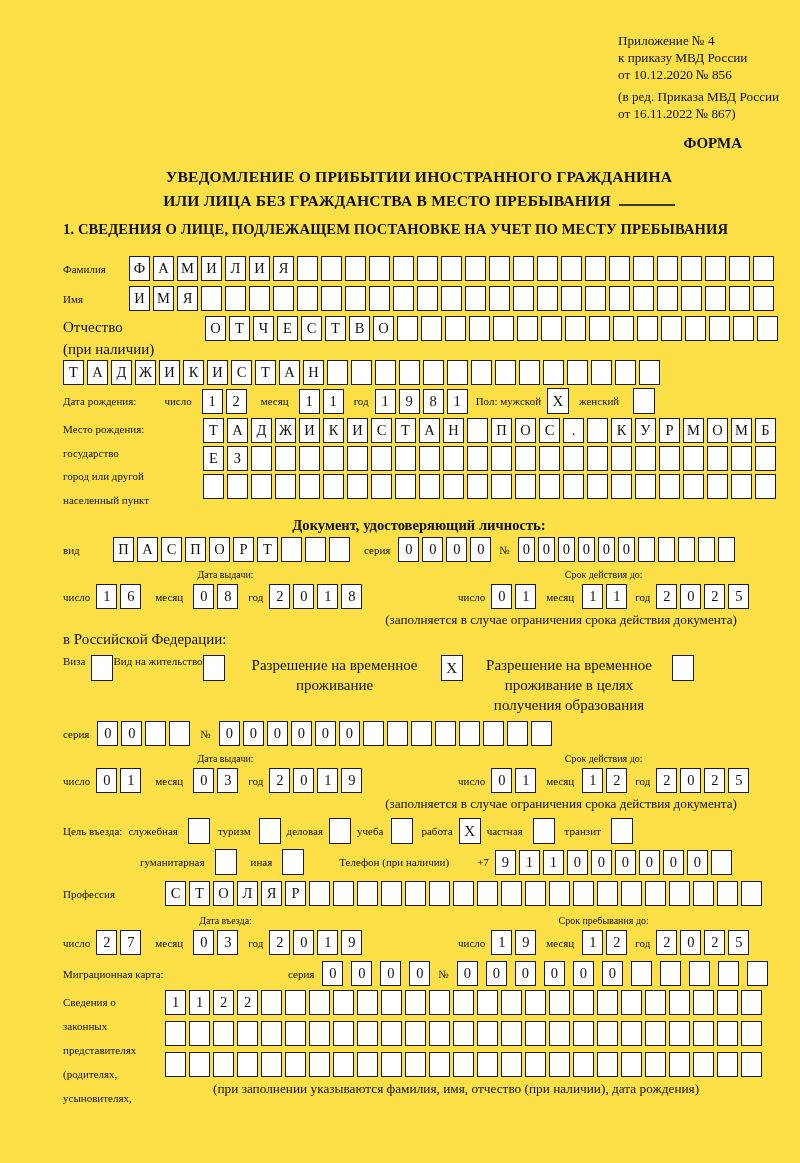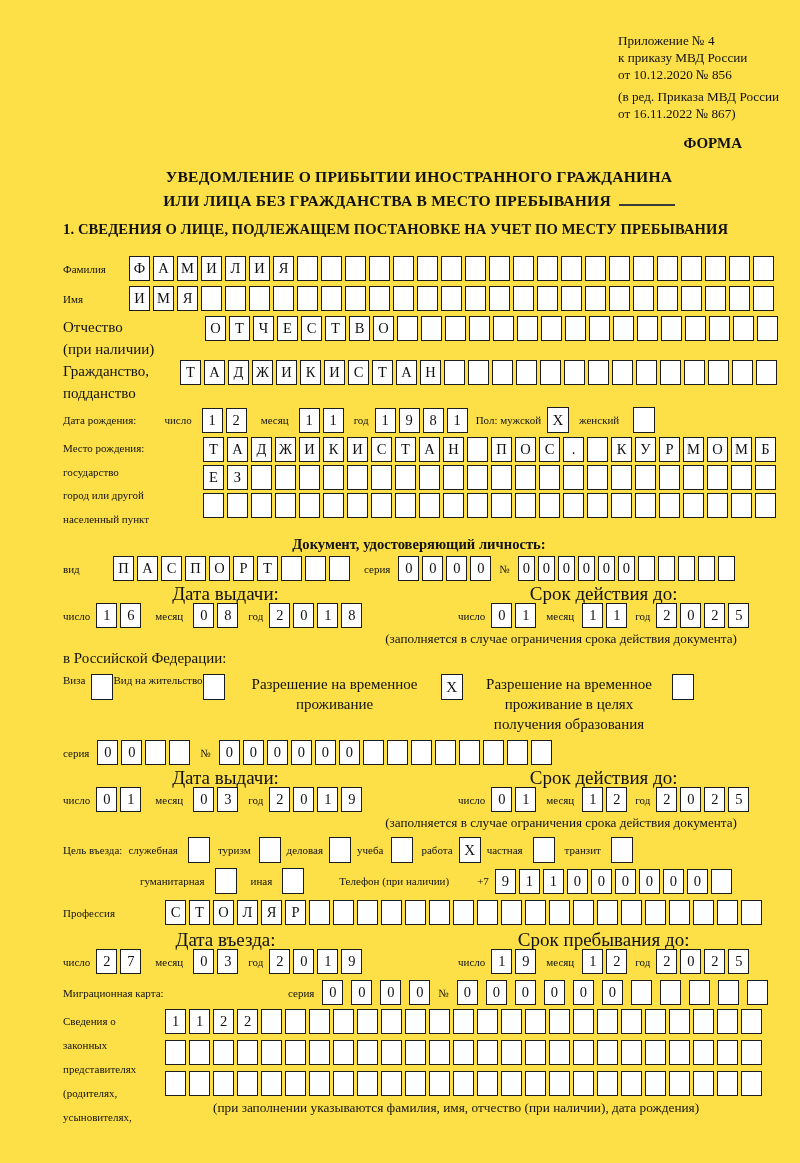--- a/index.html
+++ b/index.html
@@ -47,21 +47,21 @@
   .w-cit { width:117px; }
   .w-place { width:140px; line-height:23.5px; }
   .w-kind { width:50px; }
   .w-prof { width:102px; }
   .w-mig { width:165px; }
   .w-rep { width:102px; line-height:24px; }
   
   .dates-wrap { display:flex; align-items:flex-start; }
   .dates-left { width:395px; flex:none; }
   .dates-right { flex:none; }
-  .dates-title { text-align:center; font-size:19px; line-height:18px; }
+  .dates-title { text-align:center; font-size:10px; line-height:18px; }
   .dates-title.padr { padding-right:70px; }
   .dategrp { display:flex; align-items:center; }
   .note { text-align:right; padding-right:38px; font-size:13.2px; margin-top:3px; }
   .introline { font-size:15px; line-height:23px; }
   
   .visa-row { display:flex; align-items:flex-start; margin-top:4px; }
   .vlabel { font-size:15px; text-align:center; line-height:20px; flex:none; }
   .doc-hdr { text-align:center; font-weight:bold; font-size:14.6px; margin-top:5px; }
   .purpose-row { display:flex; align-items:center; }
   .rep-wrap { display:flex; align-items:flex-start; }
@@ -182,24 +182,20 @@
         <span class="cell"></span>
         <span class="cell"></span>
         <span class="cell"></span>
         <span class="cell"></span>
         <span class="cell"></span>
         <span class="cell"></span>
       </span>
   </div>
 
   <div class="frow top">
-    <span class="flabel2 w-cit">
-      <div>Гражданство,</div>
-      <div>подданство</div>
-    </span>
     <span class="cells">
         <span class="cell">Т</span>
         <span class="cell">А</span>
         <span class="cell">Д</span>
         <span class="cell">Ж</span>
         <span class="cell">И</span>
         <span class="cell">К</span>
         <span class="cell">И</span>
         <span class="cell">С</span>
         <span class="cell">Т</span>

